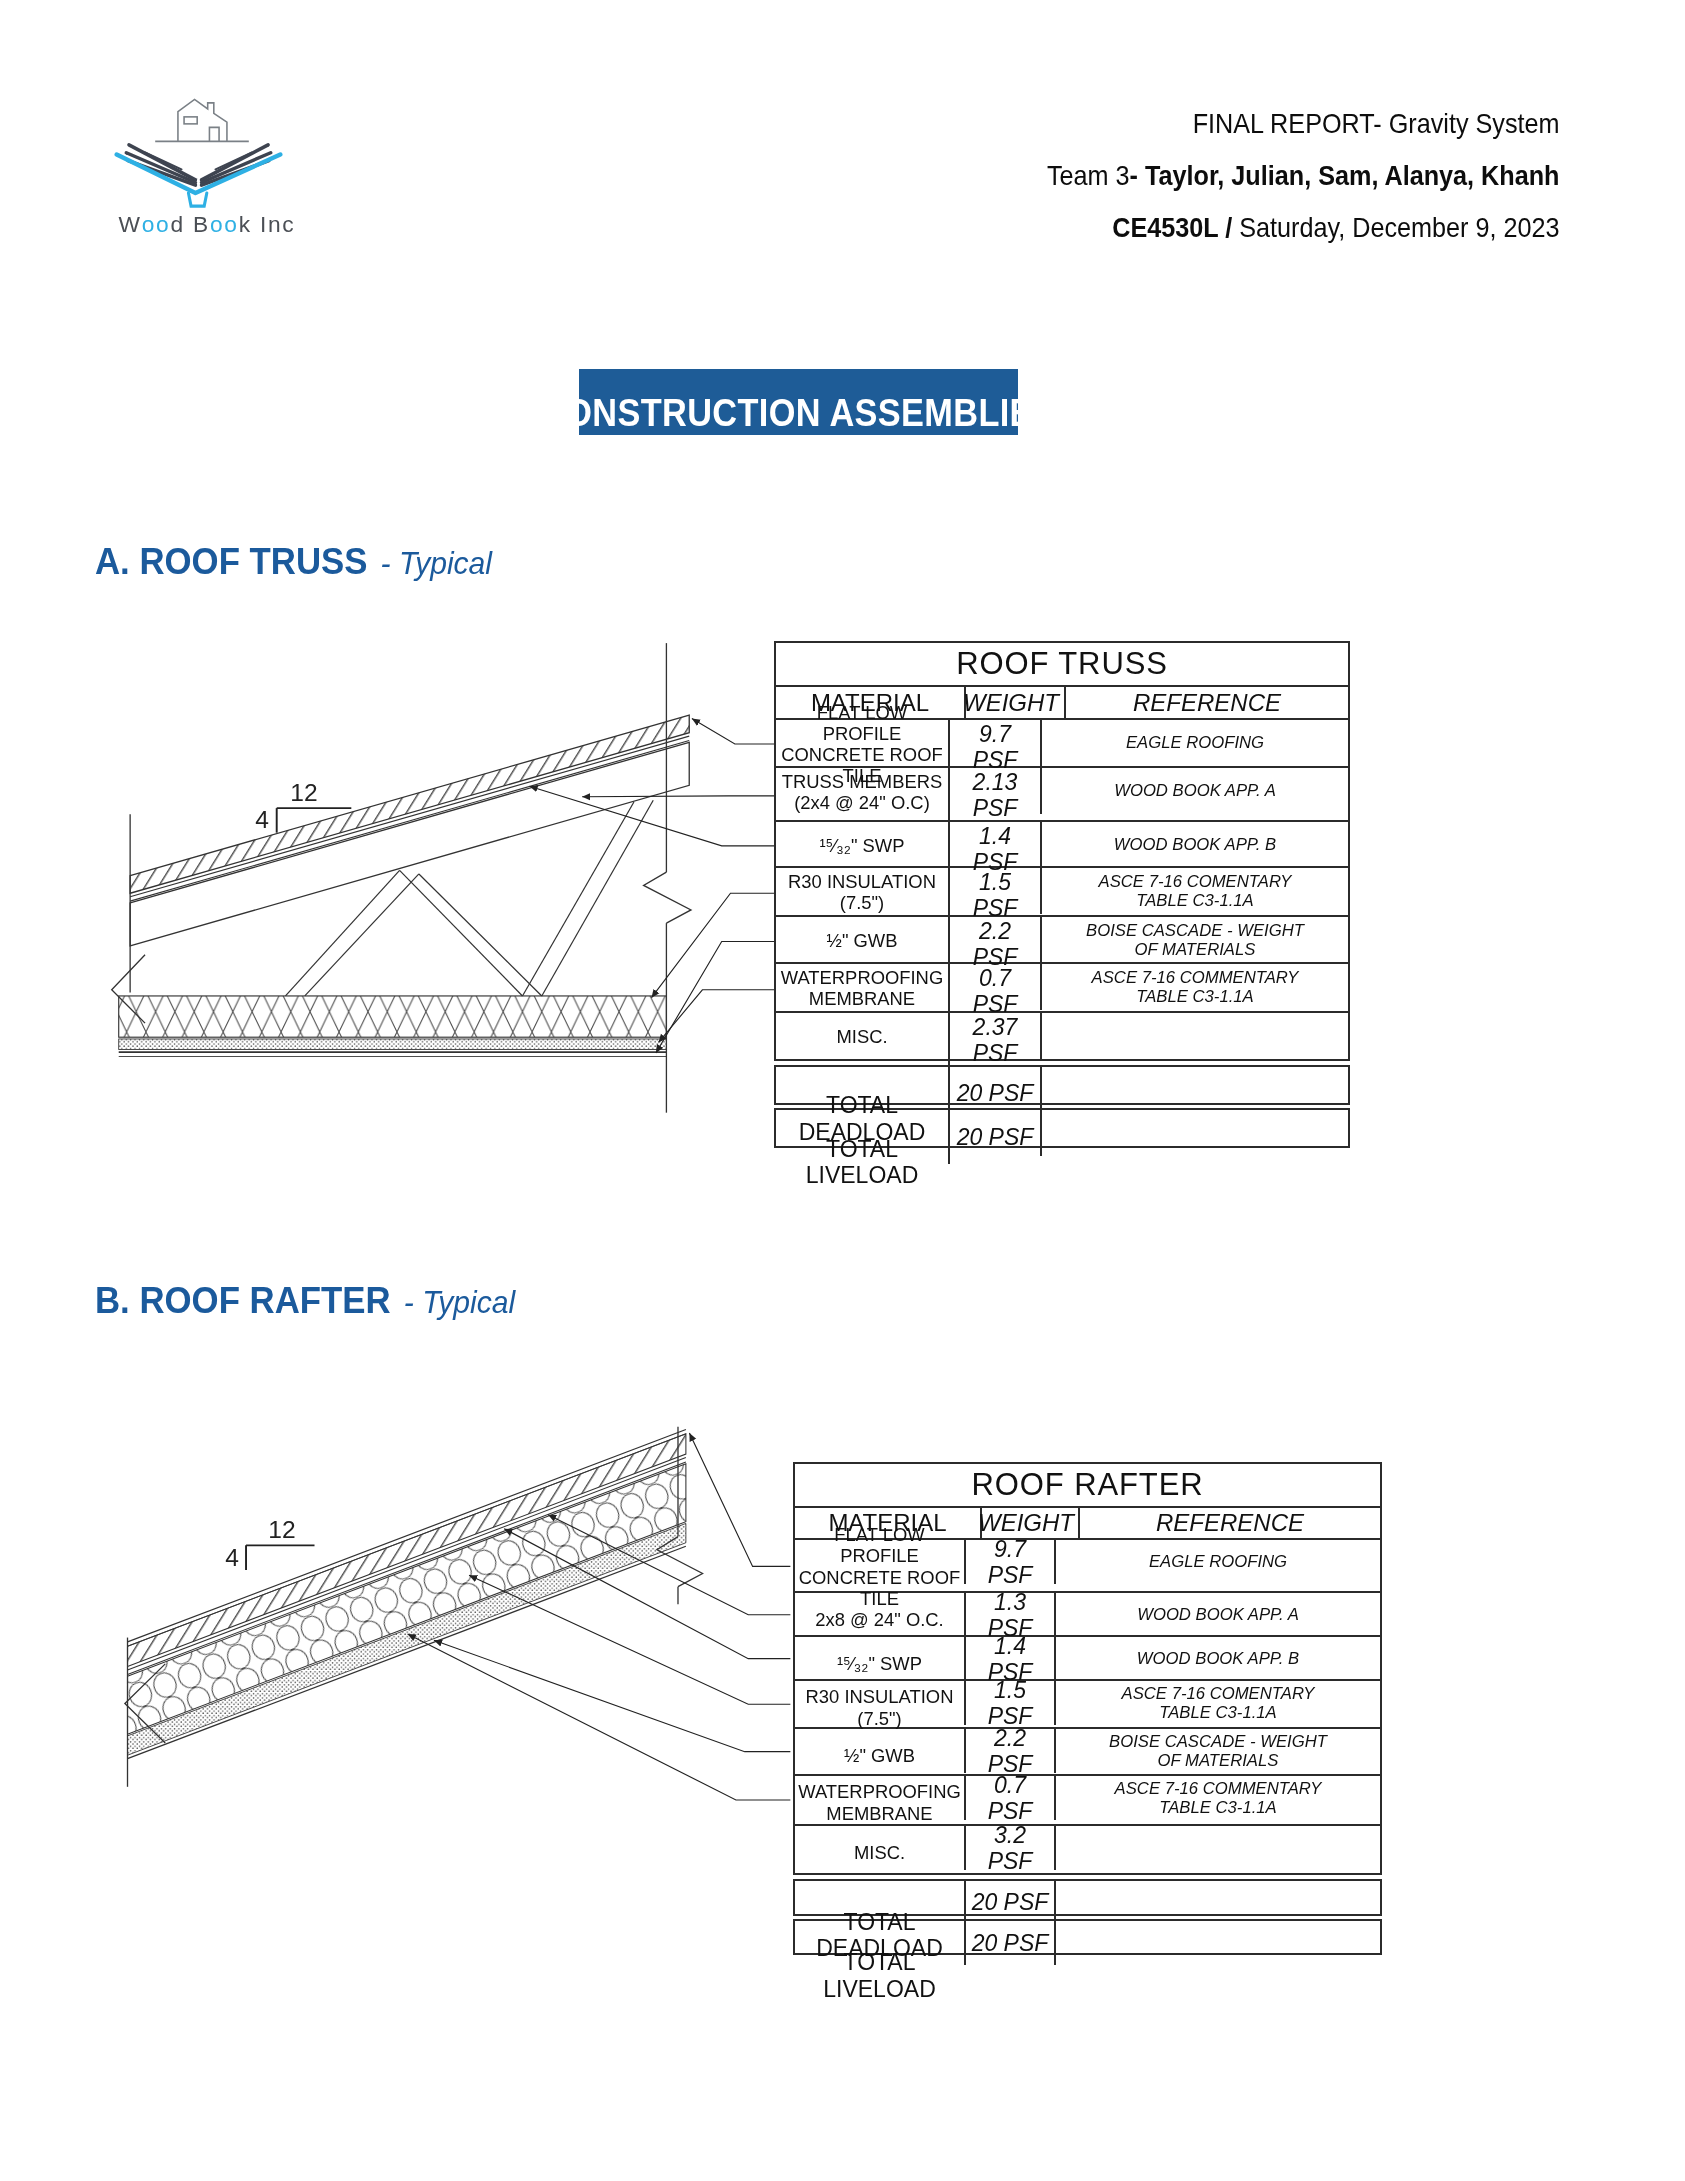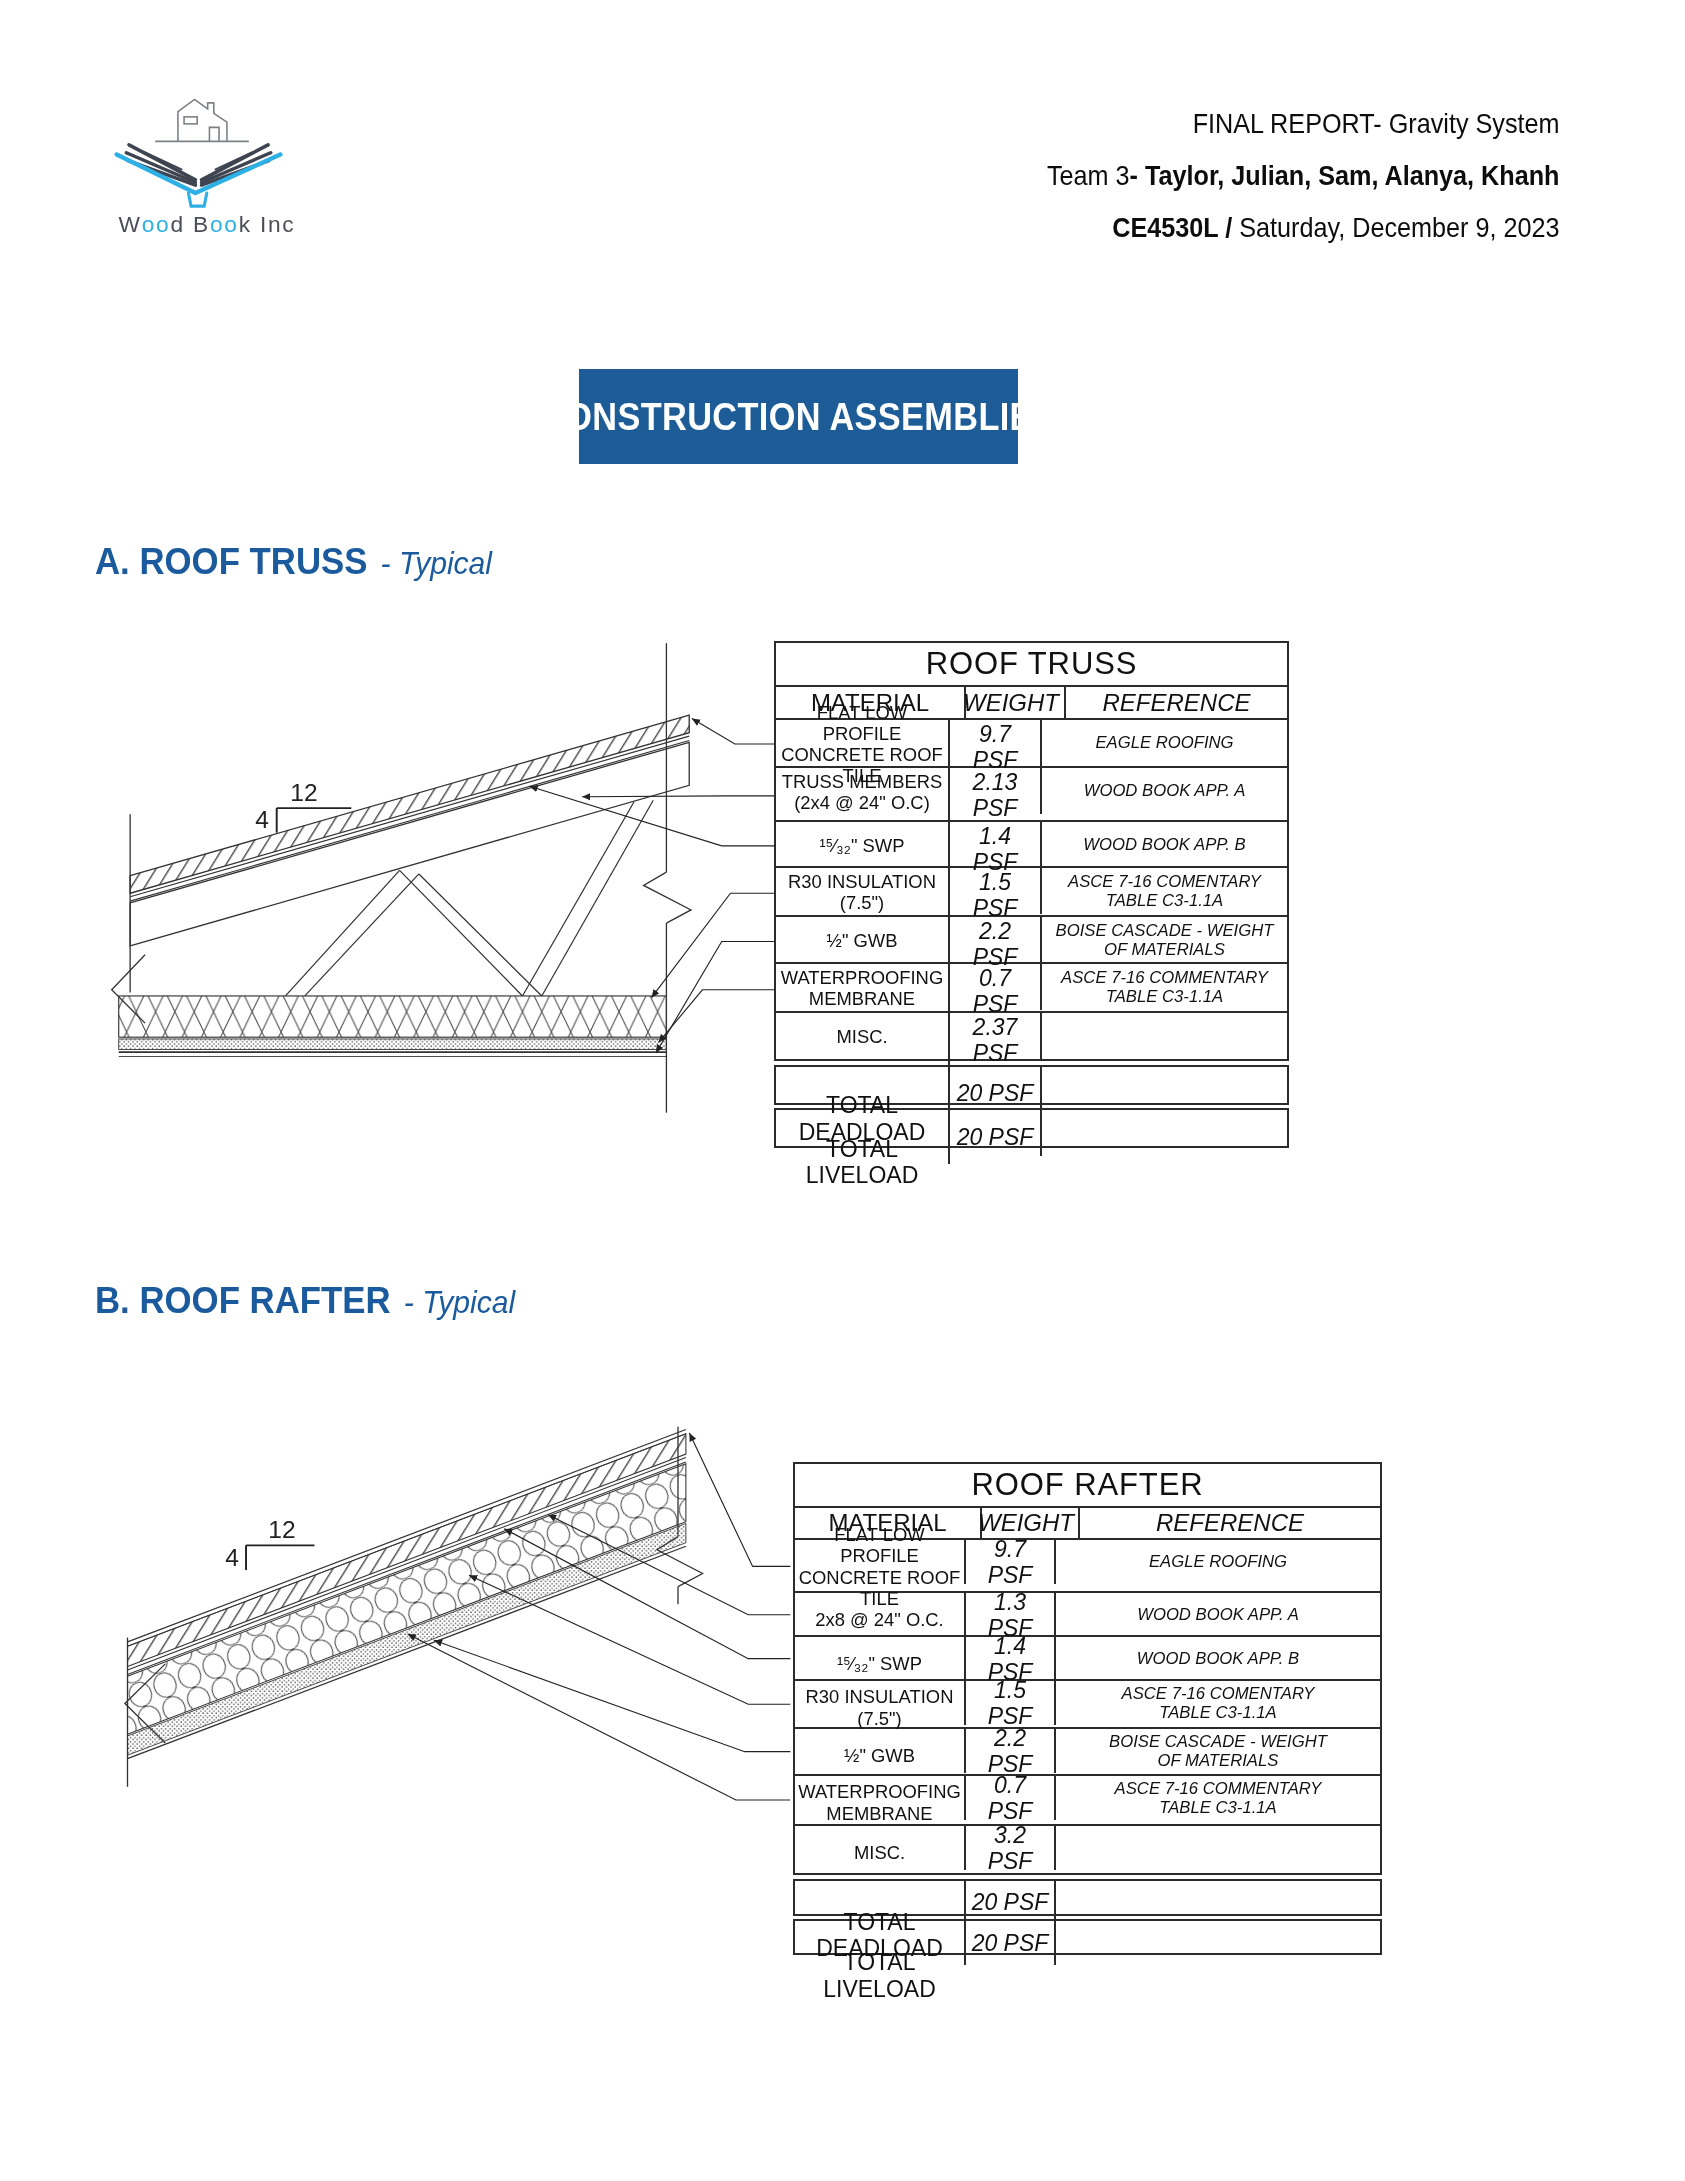--- a/index.html
+++ b/index.html
@@ -4,22 +4,22 @@
 <style>
   html,body{margin:0;padding:0;background:#ffffff;}
   #page{position:relative;width:1685px;height:2181px;background:#fff;overflow:hidden;
         font-family:"Liberation Sans",sans-serif;color:#111;}
   
   #logo{position:absolute;left:104px;top:95px;}
   .rpt-header{position:absolute;right:125px;top:98px;text-align:right;font-size:28px;color:#0d0d0d;}
   .rpt-header .line{height:52px;line-height:52px;transform:scaleX(.9);transform-origin:100% 50%;white-space:nowrap;}
   .rpt-header .b{font-weight:700;}
   
-  .banner{position:absolute;left:579px;top:369px;width:439px;height:95px;background:#1e5c97;
-          display:flex;align-items:center;justify-content:center;}
+  .banner{position:absolute;left:579px;top:369px;width:439px;height:66px;background:#1e5c97;
+          display:flex;align-items:flex-end;justify-content:center;}
   .banner span{color:#fff;font-size:39px;font-weight:700;letter-spacing:0.4px;
                transform:scaleX(.88);white-space:nowrap;}
   
   .sec-title{position:absolute;left:95px;font-size:37px;font-weight:700;color:#1b5a9c;
              transform:scaleX(.94);transform-origin:0 50%;white-space:nowrap;}
   .sec-title .qual{font-weight:400;font-style:italic;font-size:32px;margin-left:14px;}
   #secA{top:541px;} #secB{top:1280px;}
   
   .fig{position:absolute;}
   
@@ -27,21 +27,21 @@
   .ttitle{border:2.2px solid #2b2b2b;display:flex;align-items:center;justify-content:center;
           font-size:31px;letter-spacing:0.9px;box-sizing:border-box;height:46px;}
   .trow{display:flex;border:2.2px solid #2b2b2b;border-top:none;box-sizing:border-box;}
   .trow.total{border-top:2.2px solid #2b2b2b;margin-top:3.5px;}
   .c{display:flex;align-items:center;justify-content:center;text-align:center;
      white-space:pre-line;box-sizing:border-box;padding:0.9px 3.5px;line-height:1.15;}
   .c.wt,.c.ref{border-left:2.2px solid #2b2b2b;font-style:italic;}
   .c.mat{font-size:18.4px;} .c.wt{font-size:23px;} .c.ref{font-size:16.7px;}
   .trow.head .c{font-size:24px;margin-left:8px;}
   .trow.total .c.mat{font-size:23px;margin-top:28px;}
-  .truss-t{left:774px;top:641px;width:515px;}
+  .truss-t{left:774px;top:641px;width:576px;}
   .truss-t .c.mat{width:172px;} .truss-t .c.wt{width:92px;} .truss-t .c.ref{flex:1;}
   .truss-t .trow.head{height:33px;}
   .truss-t .tbody div:nth-of-type(1){height:48px}
   .truss-t .tbody div:nth-of-type(2){height:54px}
   .truss-t .tbody div:nth-of-type(3){height:46px}
   .truss-t .tbody div:nth-of-type(4){height:49px}
   .truss-t .tbody div:nth-of-type(5){height:47px}
   .truss-t .tbody div:nth-of-type(6){height:49px}
   .truss-t .tbody div:nth-of-type(7){height:48px}
   .truss-t .tbody div:nth-of-type(8){height:40px}

